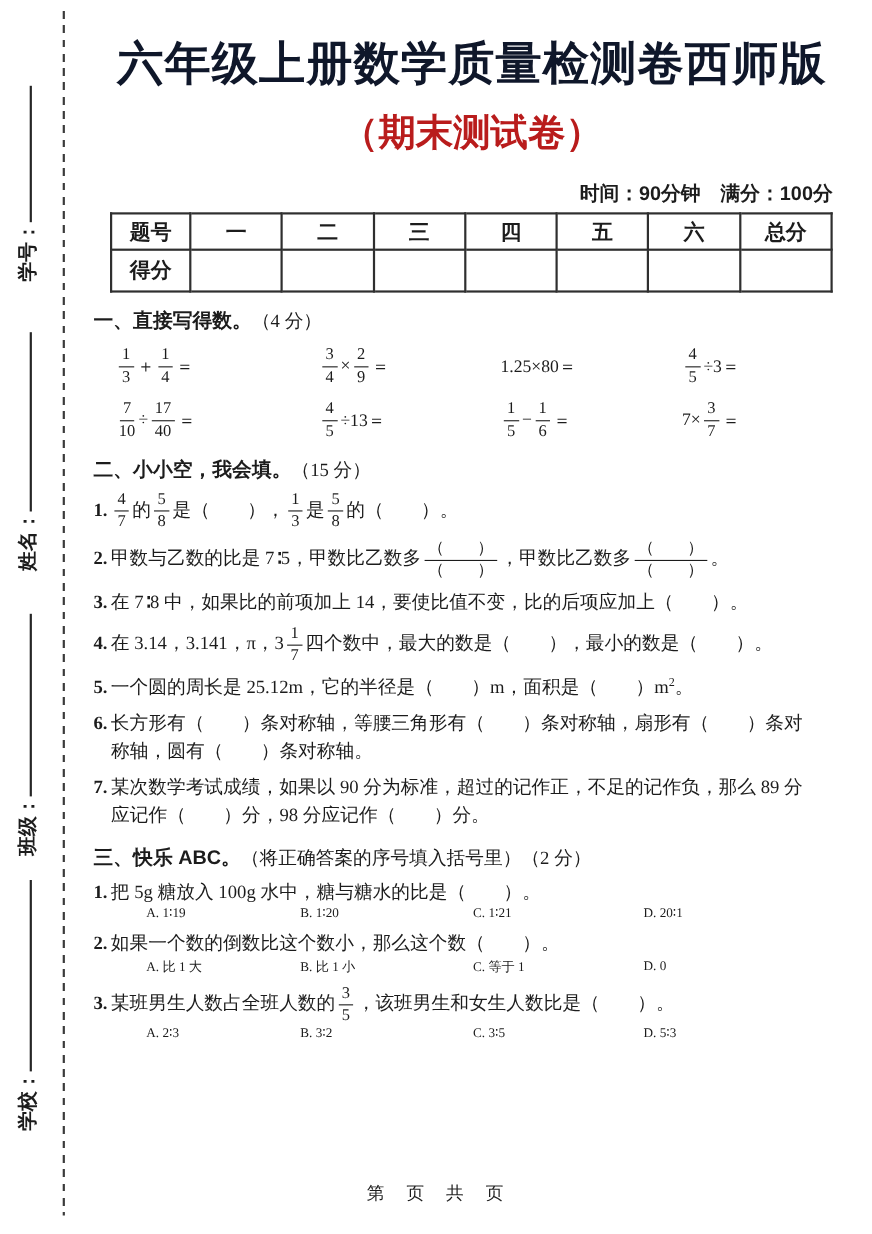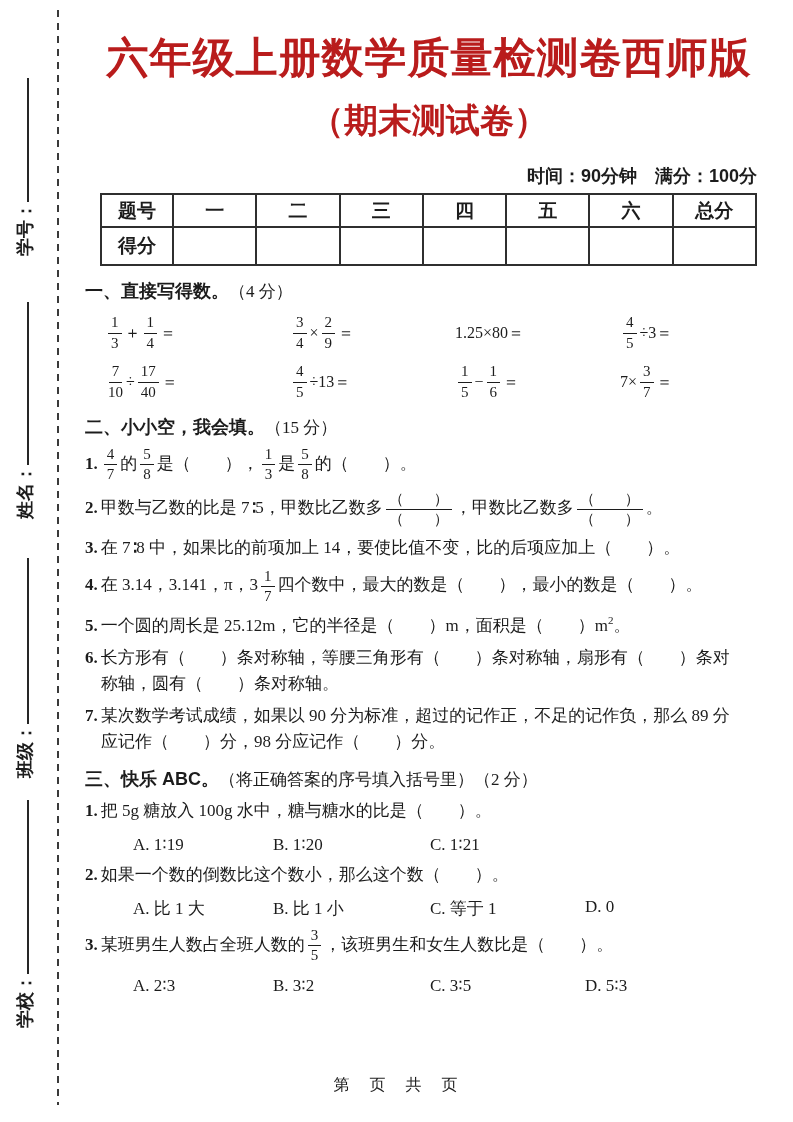--- a/index.html
+++ b/index.html
@@ -31,21 +31,21 @@
   }
   .side-label { flex:0 0 auto; }
   .side-line { flex:1 1 auto; border-bottom:2px solid #262626; transform:translateY(-2px); }
 
   
   .content { position:absolute; left:85px; top:0; width:688px; }
 
   .title {
     margin-top:30px; text-align:center;
     font-family:"Liberation Sans","DejaVu Sans",sans-serif;
-    font-weight:bold; font-size:42px; letter-spacing:1px; color:#b91c1c;
+    font-weight:bold; font-size:42px; letter-spacing:1px; color:#0f172a;
   }
   .subtitle {
     margin-top:12px; text-align:center;
     font-family:"Liberation Sans","DejaVu Sans",sans-serif;
     font-weight:bold; font-size:34px; color:#b91c1c;
   }
   .meta {
     margin-top:20px; padding-right:16px; text-align:right;
     font-family:"Liberation Sans","DejaVu Sans",sans-serif;
     font-weight:bold; font-size:18px;
@@ -83,21 +83,21 @@
   .q {
     margin-top:7px; width:652px;
     padding-left:16px; text-indent:-16px;
     font-size:17px; line-height:1.5;
   }
   .qnum { font-weight:bold; padding-right:3px; }
   sup { font-size:11px; }
 
   .opts {
     display:grid; grid-template-columns:140px 157px 155px auto;
-    margin:10px 0 0 48px; font-size:17px;
+    margin:0 0 0 48px; font-size:12px;
   }
 
   
   .frac {
     display:inline-flex; flex-direction:column; align-items:center;
     vertical-align:middle; line-height:1.15;
     font-size:15px; margin:0 3px; text-indent:0;
   }
   .frac .fn { display:block; border-bottom:1.4px solid #1c1c1c; padding:0 3px 1px; }
   .frac .fd { display:block; padding-top:1px; }
@@ -277,20 +277,21 @@
 
     <div class="sec-head">
       <span class="sec-main">三、快乐 ABC。</span><span class="sec-note">（将正确答案的序号填入括号里）</span><span class="sec-score">（2 分）</span>
     </div>
     <div class="qwrap">
         <div class="q"><span class="qnum">1.</span><span class="qtext"><span>把 5g 糖放入 100g 水中，糖与糖水的比是（　　）。</span></span></div>
         <div class="opts">
           <span class="opt">A. 1∶19</span>
           <span class="opt">B. 1∶20</span>
           <span class="opt">C. 1∶21</span>
+          <span class="opt">D. 20∶1</span>
         </div>
         <div class="q"><span class="qnum">2.</span><span class="qtext"><span>如果一个数的倒数比这个数小，那么这个数（　　）。</span></span></div>
         <div class="opts">
           <span class="opt">A. 比 1 大</span>
           <span class="opt">B. 比 1 小</span>
           <span class="opt">C. 等于 1</span>
           <span class="opt">D. 0</span>
         </div>
         <div class="q"><span class="qnum">3.</span><span class="qtext"><span>某班男生人数占全班人数的</span><span class="frac">
               <span class="fn">3</span>

